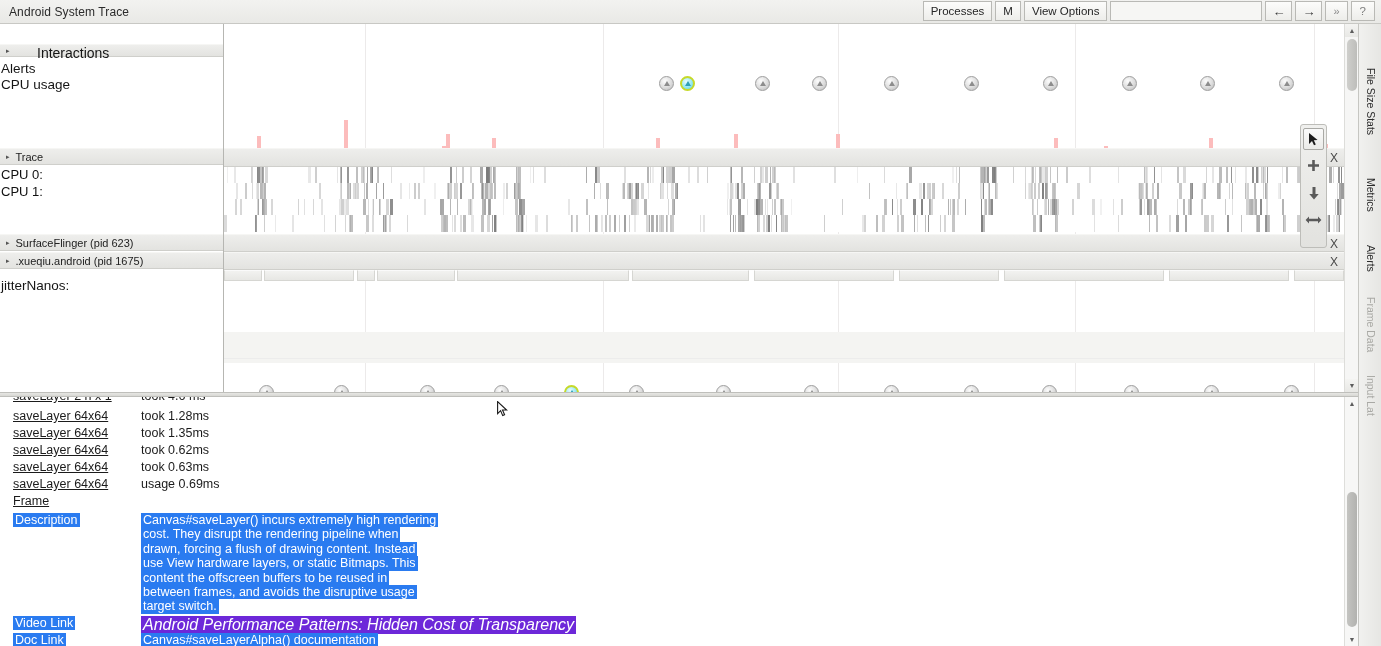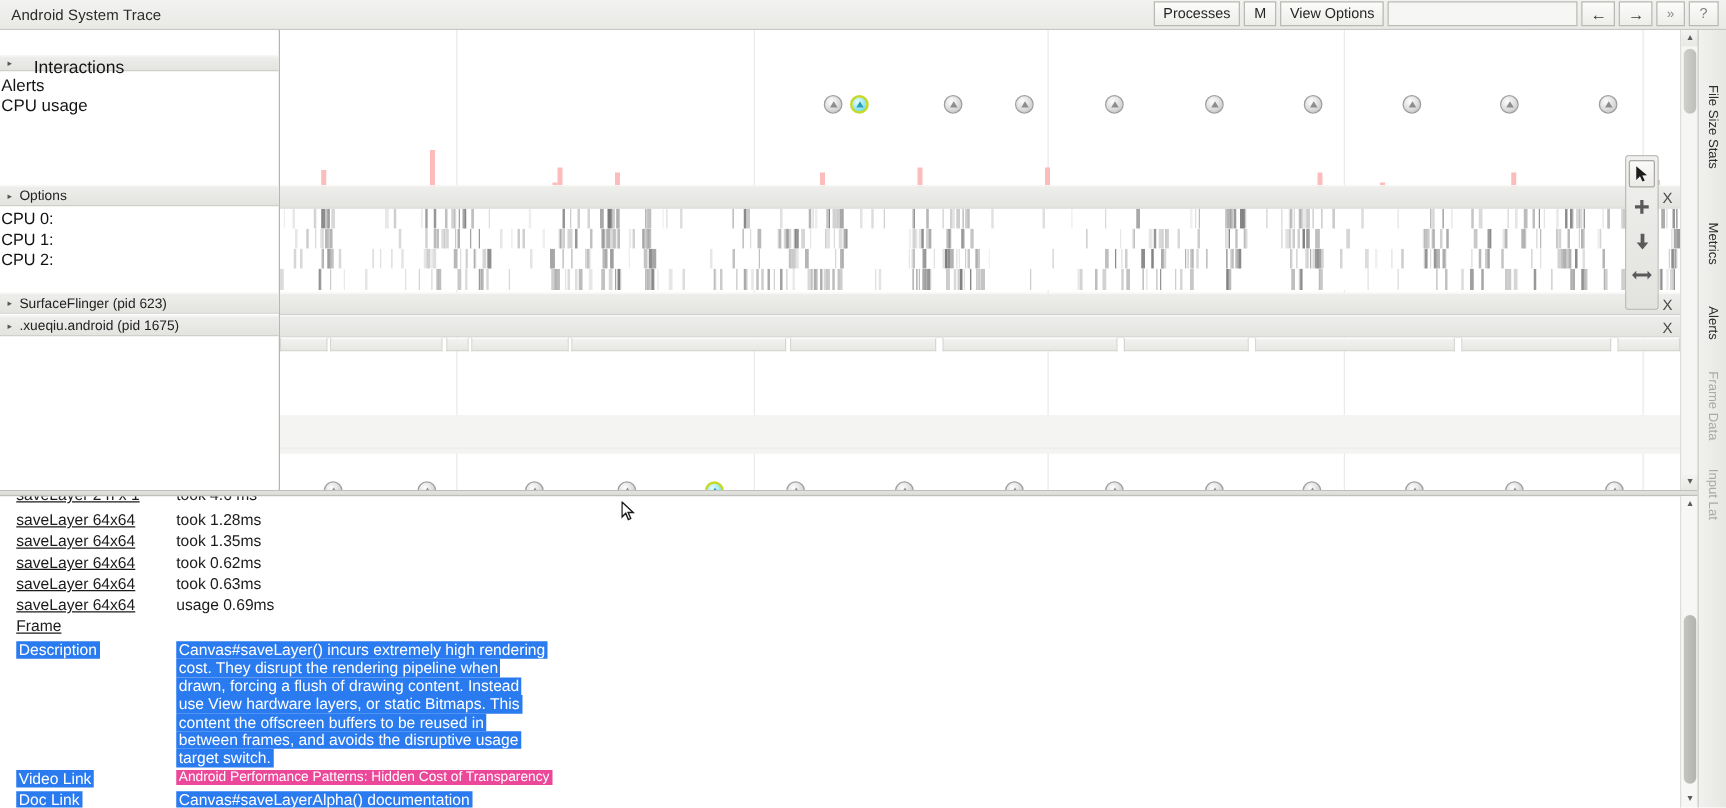--- a/index.html
+++ b/index.html
@@ -267,47 +267,47 @@
   </div>
 </div>
 
 <div id="trace">
 
   <div id="tracklabels">
     <div style="height:20px"></div>
     <div class="grouprow" style="height:13px;">
       <span class="tri">▸</span>
     </div>
-    <div style="padding-left:26px;margin-top:-12px;">
+    <div style="padding-left:36px;margin-top:-12px;">
       <div class="plainlabel" style="font-size:14px;">Interactions</div>
     </div>
     <div class="plainlabel">Alerts</div>
     <div class="plainlabel">CPU usage</div>
 
     <div class="grouprow" style="position:absolute;left:0;top:124px;width:224px;">
       <span class="tri">▸</span>
-      <span>Options</span>
+      <span>Trace</span>
     </div>
 
     <div style="position:absolute;left:0;top:143px;width:224px;">
       <div class="cpulabel">CPU 0:</div>
       <div class="cpulabel">CPU 1:</div>
-      <div class="cpulabel">CPU 2:</div>
     </div>
 
     <div class="grouprow" style="position:absolute;left:0;top:210px;width:224px;">
       <span class="tri">▸</span>
       <span>SurfaceFlinger (pid 623)</span>
     </div>
     <div class="grouprow" style="position:absolute;left:0;top:228px;width:224px;">
       <span class="tri">▸</span>
       <span>.xueqiu.android (pid 1675)</span>
     </div>
 
     <div style="position:absolute;left:0;top:246px;width:224px;">
+      <div class="plainlabel" style="height:31px;line-height:31px;">jitterNanos:</div>
     </div>
   </div>
 
   <div id="ruler">
       <div class="rmajor" style="left: 141px;"></div>
       <div class="rlabel" style="left: 141px;">3,150 ms</div>
       <div class="rmajor" style="left: 379px;"></div>
       <div class="rlabel" style="left: 379px;">3,200 ms</div>
       <div class="rmajor" style="left: 614px;"></div>
       <div class="rlabel" style="left: 614px;">3,250 ms</div>
@@ -1434,21 +1434,21 @@
       </div>
       <div style="position: absolute; left: 13px; top: 116px; font-size: 12.5px; background: rgb(42, 123, 240); color: rgb(255, 255, 255); padding: 0px 2px;">Description</div>
       <div class="desc-line" style="top: 116px;">Canvas#saveLayer() incurs extremely high rendering</div>
       <div class="desc-line" style="top: 130.4px;">cost. They disrupt the rendering pipeline when</div>
       <div class="desc-line" style="top: 144.8px;">drawn, forcing a flush of drawing content. Instead</div>
       <div class="desc-line" style="top: 159.2px;">use View hardware layers, or static Bitmaps. This</div>
       <div class="desc-line" style="top: 173.6px;">content the offscreen buffers to be reused in</div>
       <div class="desc-line" style="top: 188px;">between frames, and avoids the disruptive usage</div>
       <div class="desc-line" style="top: 202.4px;">target switch.</div>
       <div style="position: absolute; left: 13px; top: 218.8px; font-size: 12.5px; background: rgb(42, 123, 240); color: rgb(255, 255, 255); padding: 0px 2px;">Video Link</div>
-      <div style="position: absolute; left: 141px; top: 218.8px; font-size: 11px; background: #ec4899; color: rgb(255, 255, 255); padding: 0px 2px; white-space: nowrap;">Android Performance Patterns: Hidden Cost of Transparency</div>
+      <div style="position: absolute; left: 141px; top: 218.8px; font-size: 16px; background: #6d28d9; color: rgb(255, 255, 255); padding: 0px 2px; white-space: nowrap; font-style: italic;">Android Performance Patterns: Hidden Cost of Transparency</div>
       <div style="position: absolute; left: 13px; top: 235.8px; font-size: 12.5px; background: rgb(42, 123, 240); color: rgb(255, 255, 255); padding: 0px 2px;">Doc Link</div>
       <div style="position: absolute; left: 141px; top: 235.8px; font-size: 12.5px; background: rgb(42, 123, 240); color: rgb(255, 255, 255); padding: 0px 2px; white-space: nowrap;">Canvas#saveLayerAlpha() documentation</div>
     </div>
 </div>
 
 <div id="detailscroll">
   <div class="arrow" style="top:0;">▲</div>
   <div class="thumb" style="top:95px;height:135px;"></div>
   <div class="arrow" style="bottom:0;">▼</div>
 </div>

